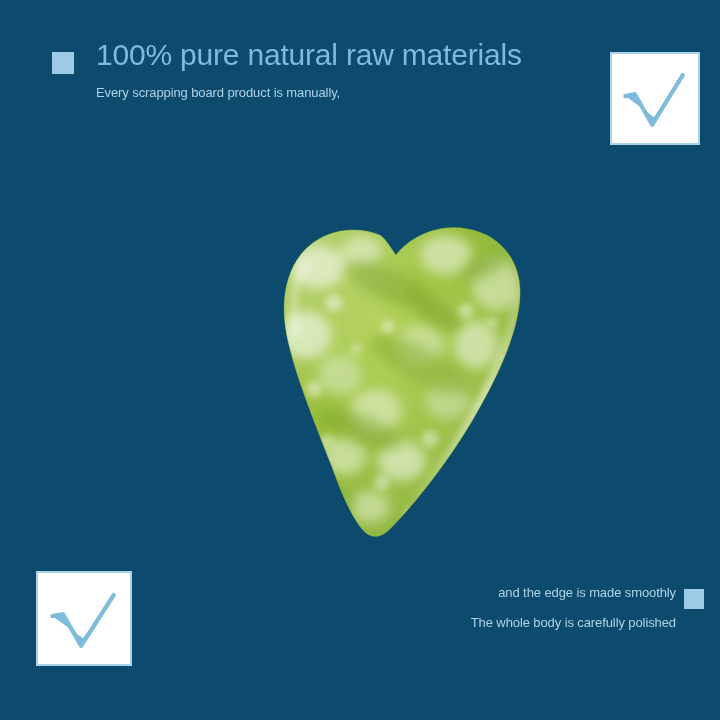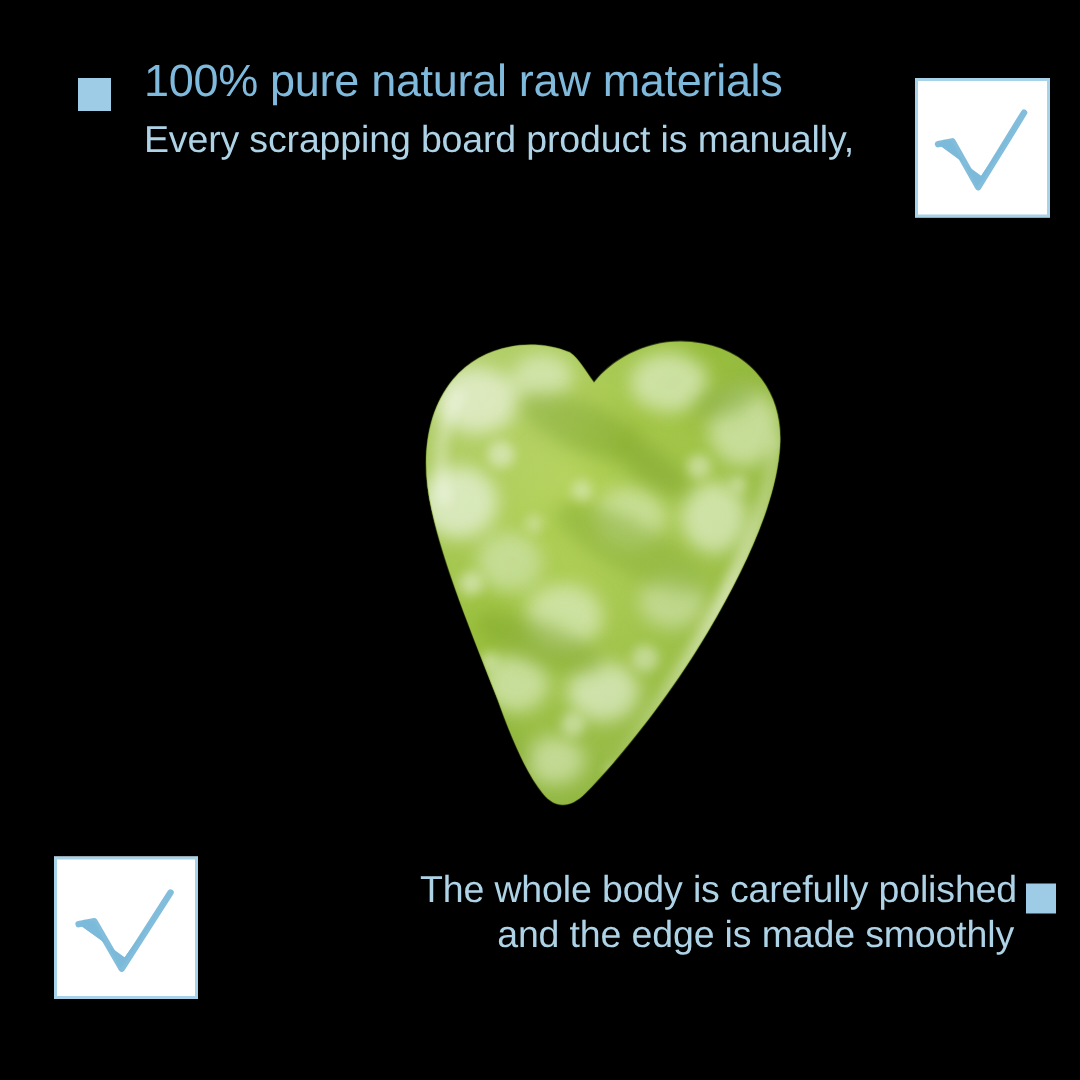--- a/index.html
+++ b/index.html
@@ -4,21 +4,21 @@
 <style>
   html, body {
     margin: 0;
     padding: 0;
     background: #ffffff;
   }
   #page {
     position: relative;
     width: 720px;
     height: 720px;
-    background: #000000;
+    background: #0c4a6e;
     overflow: hidden;
     font-family: "Liberation Sans", "DejaVu Sans", sans-serif;
   }
 
   
   .bullet-square {
     position: absolute;
     background: #9ecbe6;
   }
   #bullet-top    { left: 52px;  top: 52px;  width: 22px; height: 22px; }
@@ -33,21 +33,21 @@
   .headline {
     color: #7fb9dc;
     font-size: 30px;
     font-weight: 400;
     line-height: 38px;
     letter-spacing: -0.2px;
     white-space: nowrap;
   }
   .subline {
     color: #aed3e6;
-    font-size: 25px;
+    font-size: 13px;
     font-weight: 400;
     line-height: 30px;
     letter-spacing: -0.1px;
     white-space: nowrap;
   }
   #feature-top .subline-wrap { margin-top: 4px; }
   #feature-bottom .subline-wrap { margin-top: 6px; }
 
   
   .check-box {
@@ -204,18 +204,18 @@
     <svg viewBox="0 0 96 95" xmlns="http://www.w3.org/2000/svg">
       <path d="M15 45 L19 42 L26 43 L44 76 L49 70 L79 23 L75 29 L47 68 Z" fill="#7cb9da"></path>
       <path d="M15 45 L26 43 L45 76 L79 23" fill="none" stroke="#7cb9da" stroke-width="4.5" stroke-linecap="round" stroke-linejoin="round" opacity="0.95"></path>
     </svg>
   </div>
 
   <div class="bullet-square" id="bullet-bottom"></div>
 
   <div class="text-block" id="feature-bottom">
     <div class="subline-wrap">
+      <div class="subline">and the edge is made smoothly</div>
       <div class="subline">The whole body is carefully polished</div>
-      <div class="subline">and the edge is made smoothly</div>
     </div>
   </div>
 
 </div>
 
 </body></html>

